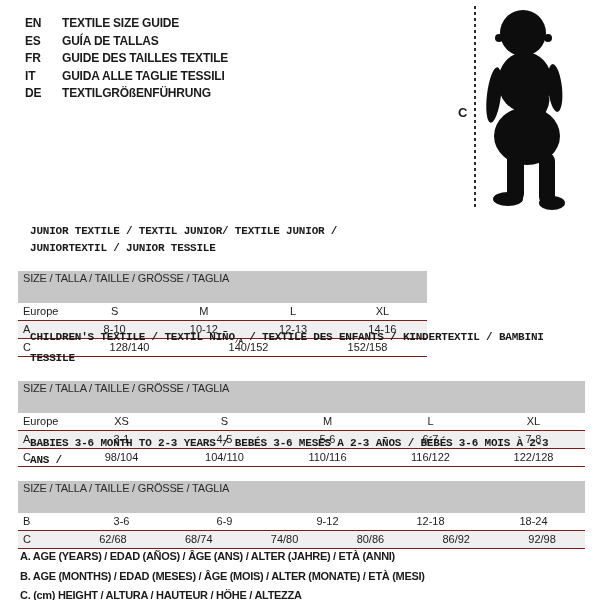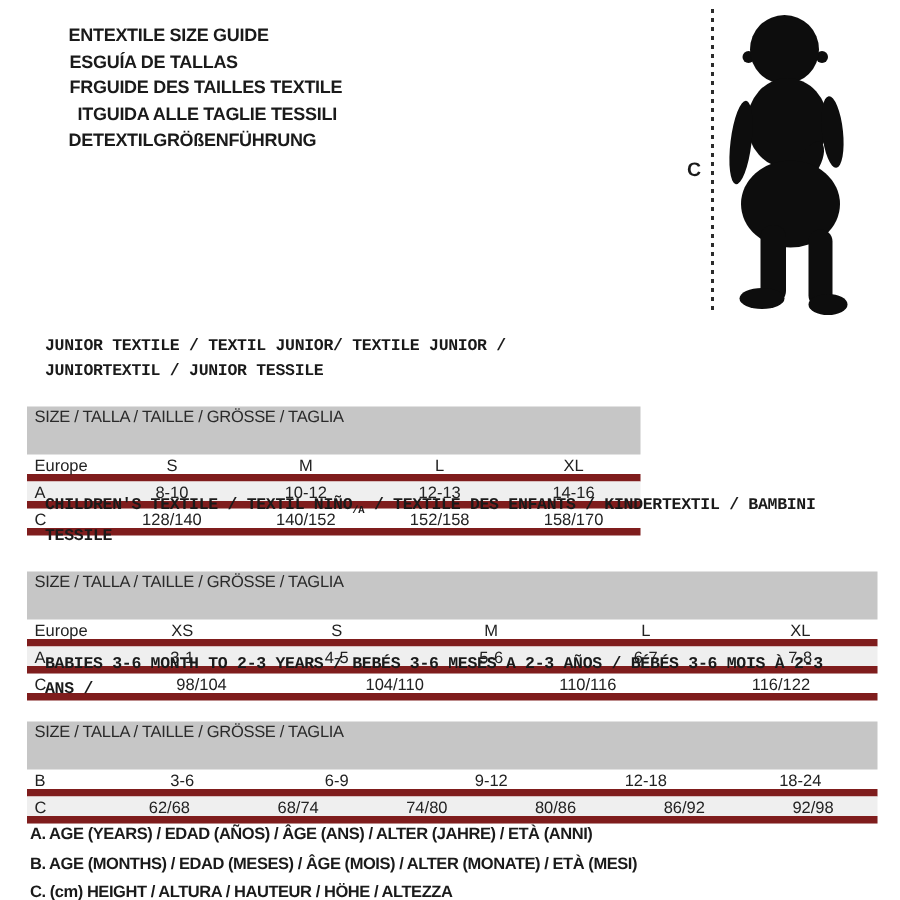--- a/index.html
+++ b/index.html
@@ -12,21 +12,21 @@
   *{box-sizing:border-box;}
   html,body{margin:0;padding:0;}
   body{
     width:600px;height:600px;position:relative;overflow:hidden;
     background:#ffffff;color:var(--ink);
     font-family:"Liberation Sans",sans-serif;
   }
 
   
   .lang-block{position:absolute;left:25px;top:15px;}
-  .lang-row{display:flex;font-weight:bold;font-size:12px;line-height:17.5px;letter-spacing:-0.2px;text-align:right;}
+  .lang-row{display:flex;font-weight:bold;font-size:12px;line-height:17.5px;letter-spacing:-0.2px;}
   .lang-code{width:37px;}
 
   
   .dotted-line{
     position:absolute;left:474px;top:6px;width:2px;height:203px;
     background:repeating-linear-gradient(to bottom,var(--dots) 0 3px,transparent 3px 6px);
   }
   .height-label{position:absolute;left:458px;top:105px;font-size:13px;font-weight:bold;}
   .baby-svg{position:absolute;left:482px;top:8px;color:var(--sil);}
 
@@ -39,21 +39,21 @@
   .table-title sub{font-size:7px;}
   .size-table{margin-top:14px;width:100%;}
   #table-2 .size-table{margin-top:5px;}
   .header-bar{
     height:32px;line-height:15px;background:var(--bar);
     font-size:11px;color:#2a2a2a;padding-left:5px;letter-spacing:-0.2px;
     white-space:nowrap;overflow:hidden;
   }
   .t-row{
     display:flex;height:18px;line-height:17px;font-size:11px;
-    border-bottom:5px solid #7f1d1d;color:#222;
+    border-bottom:1px solid #7f1d1d;color:#222;
   }
   .t-row.shaded{background:var(--stripe);}
   .t-row .rl{width:52px;padding-left:5px;flex:none;}
   .t-row .cell{flex:1;text-align:center;}
 
   
   .legend{position:absolute;left:20px;top:528px;font-size:11px;font-weight:bold;line-height:19.5px;letter-spacing:-0.3px;margin-top:19px;}
 </style>
 </head>
 <body>
@@ -116,21 +116,20 @@
         <span class="cell">8-10</span>
         <span class="cell">10-12</span>
         <span class="cell">12-13</span>
         <span class="cell">14-16</span>
       </div>
       <div class="t-row">
         <span class="rl">C</span>
         <span class="cell">128/140</span>
         <span class="cell">140/152</span>
         <span class="cell">152/158</span>
-        <span class="cell">158/170</span>
       </div>
     </div>
 </section>
 
 <section class="table-block" id="table-1">
   <h2 class="table-title">
       <div class="title-line"><span>CHILDREN'S TEXTILE / TEXTIL NIÑO</span><sub>/A</sub><span> / TEXTILE DES ENFANTS / KINDERTEXTIL / BAMBINI TESSILE</span></div>
     </h2>
   <div class="size-table">
     <div class="header-bar">SIZE / TALLA / TAILLE / GRÖSSE / TAGLIA</div>
@@ -149,20 +148,21 @@
         <span class="cell">5-6</span>
         <span class="cell">6-7</span>
         <span class="cell">7-8</span>
       </div>
       <div class="t-row">
         <span class="rl">C</span>
         <span class="cell">98/104</span>
         <span class="cell">104/110</span>
         <span class="cell">110/116</span>
         <span class="cell">116/122</span>
+        <span class="cell">122/128</span>
       </div>
     </div>
 </section>
 
 <section class="table-block" id="table-2">
   <h2 class="table-title">
       <div class="title-line"><span>BABIES 3-6 MONTH TO 2-3 YEARS / BEBÉS 3-6 MESES A 2-3 AÑOS / BÉBÉS 3-6 MOIS À 2-3 ANS /</span></div>
     </h2>
   <div class="size-table">
     <div class="header-bar">SIZE / TALLA / TAILLE / GRÖSSE / TAGLIA</div>

